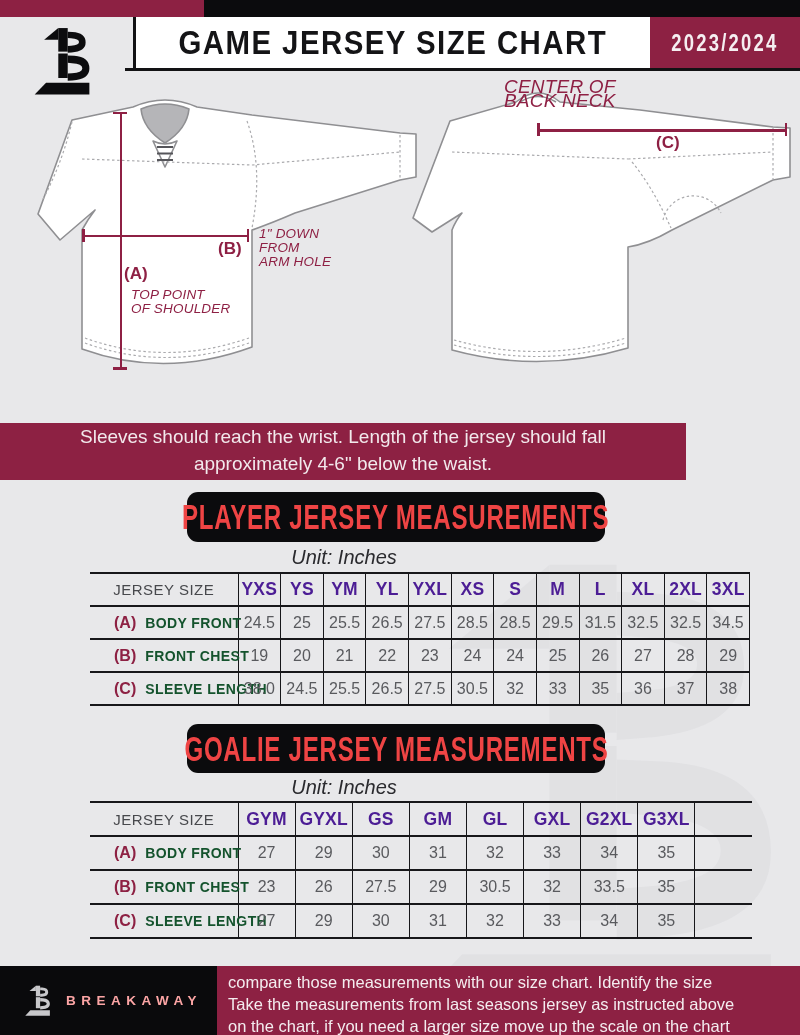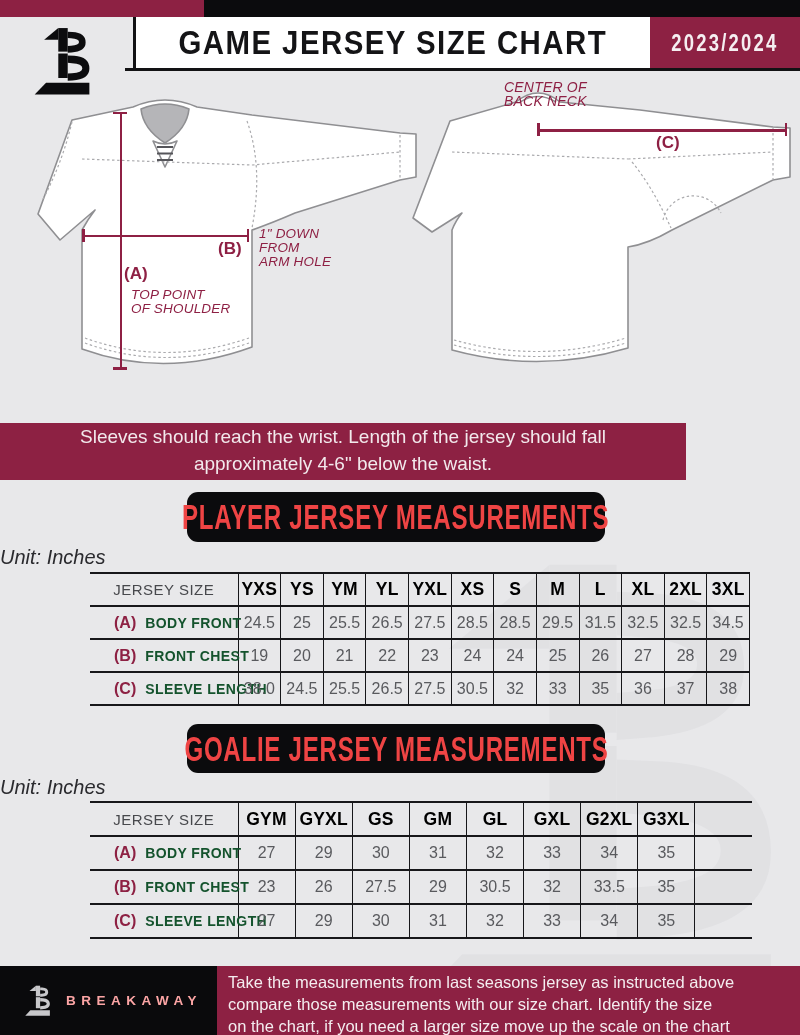--- a/index.html
+++ b/index.html
@@ -35,39 +35,39 @@
   .fit-banner{position:absolute;left:0;top:423px;width:686px;height:57px;background:#8D2143;
               color:#F2E9EC;text-align:center;font-size:19px;line-height:27px;}
 
   
   .section-pill{position:absolute;left:187px;width:418px;height:50px;background:#0B0B0D;
                 border-radius:11px;display:flex;align-items:center;justify-content:center;color:#ef4444;}
   .section-pill span{font-weight:700;font-size:33px;letter-spacing:1px;white-space:nowrap;
                      transform:scale(.73,1.06);}
   #player-pill{top:492px;}
   #goalie-pill{top:724px;height:49px;}
-  .unit{position:absolute;left:0;width:688px;font-style:italic;
+  .unit{position:absolute;left:0;width:688px;text-align:center;font-style:italic;
         font-size:20px;color:#2A2A2E;}
   #player-unit{top:546px;}
   #goalie-unit{top:776px;}
 
   
   .meas-table{position:absolute;left:90px;border-collapse:collapse;table-layout:fixed;}
   #player-table{top:572px;width:660px;}
   #goalie-table{top:801px;width:662px;}
   .meas-table tr{border-top:2.5px solid #17171A;border-bottom:2.5px solid #17171A;margin-top:20px;}
   #player-table tr{height:33px;}
   #goalie-table tr{height:34px;}
   .meas-table th,.meas-table td{padding:0;}
   .meas-table .size,.meas-table .val{border-left:1.8px solid #17171A;border-right:1.8px solid #17171A;
                                      text-align:center;}
   .meas-table .open{border-right:none;}
   .meas-table .corner{text-align:center;font-weight:400;font-size:15px;color:#47484C;
                       letter-spacing:.5px;}
-  .meas-table .size{font-weight:700;font-size:17.5px;color:#000000;letter-spacing:.2px;}
+  .meas-table .size{font-weight:700;font-size:17.5px;color:#4c1d95;letter-spacing:.2px;}
   .meas-table .val{font-weight:400;font-size:16px;color:#595A5E;}
   .meas-table .rowlab{text-align:left;padding-left:24px;white-space:nowrap;}
   .meas-table .key{color:#8D2143;font-weight:700;font-size:16px;margin-right:9px;}
   .meas-table .rl{color:#14532d;font-weight:700;font-size:14px;letter-spacing:.4px;}
 
   
   .watermark{position:absolute;left:348px;top:538px;opacity:.55;pointer-events:none;}
 
   
   .footer{position:absolute;left:0;top:966px;width:800px;height:69px;display:flex;}
@@ -159,21 +159,21 @@
   <div class="mline" style="left:119.5px;top:113px;width:2.5px;height:256px;"></div>
   <div class="mline" style="left:113px;top:111.5px;width:14px;height:2.5px;"></div>
   <div class="mline" style="left:113px;top:367px;width:14px;height:2.5px;"></div>
   <div class="mline" style="left:82px;top:234.5px;width:167px;height:2.5px;"></div>
   <div class="mline" style="left:82px;top:229px;width:2.5px;height:13px;"></div>
   <div class="mline" style="left:246.5px;top:229px;width:2.5px;height:13px;"></div>
   <div class="mline" style="left:537px;top:129px;width:250px;height:2.5px;"></div>
   <div class="mline" style="left:537px;top:123px;width:2.5px;height:13px;"></div>
   <div class="mline" style="left:784.5px;top:123px;width:2.5px;height:13px;"></div>
 
-  <div class="anno" style="left:504px;top:80px;font-size:14px;">
+  <div class="anno" style="left:504px;top:80px;font-size:19px;">
     <div>CENTER OF</div>
     <div>BACK NECK</div>
   </div>
   <div class="anno-key" style="left:656px;top:133px;">(C)</div>
   <div class="anno-key" style="left:218px;top:239px;">(B)</div>
   <div class="anno" style="left:259px;top:227px;">
     <div>1" DOWN</div>
     <div>FROM</div>
     <div>ARM HOLE</div>
   </div>
@@ -353,19 +353,19 @@
           <path d="M30 4 L15 16.5 L30 16.5 Z"></path>
           <path d="M40 8 l5 .2 q14 .8 14 11 q0 9.5 -15 10.6 l-4 .3 v-7 l3.5 -.3 q8.5 -.6 8.5 -4 q0 -3.4 -8.5 -4 l-3.5 -.3 z"></path>
           <path d="M30 31 h10 v26 h-10 z"></path>
           <path d="M40 33 l7 .3 q16 1 16 13.5 q0 11.5 -18 12.7 l-5 .4 v-7.6 l4.5 -.4 q11 -.7 11 -5.3 q0 -4.6 -11 -5.3 l-4.5 -.4 z"></path>
           <path d="M63 62 H17 L5 74.5 H63 z"></path>
         </g>
       </svg>
       <span class="footer-brand">BREAKAWAY</span>
     </div>
     <div class="footer-maroon">
+      <div>compare those measurements  with our size chart. Identify the size</div>
       <div>Take the measurements from last seasons jersey as instructed above</div>
-      <div>compare those measurements  with our size chart. Identify the size</div>
       <div>on the chart, if you need a larger size move up the scale on the chart</div>
     </div>
   </div>
 
 </div>
 
 </body></html>

